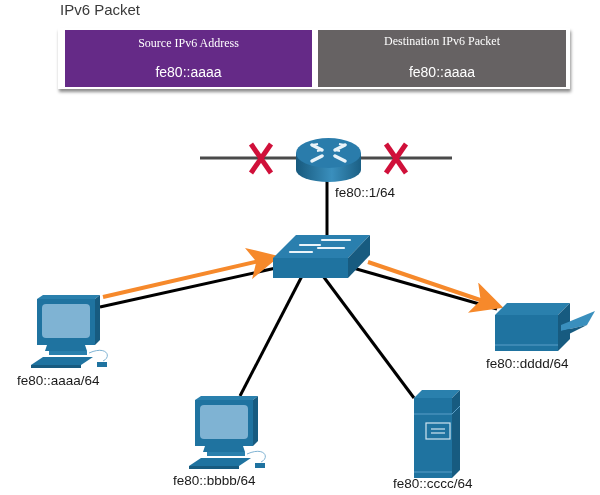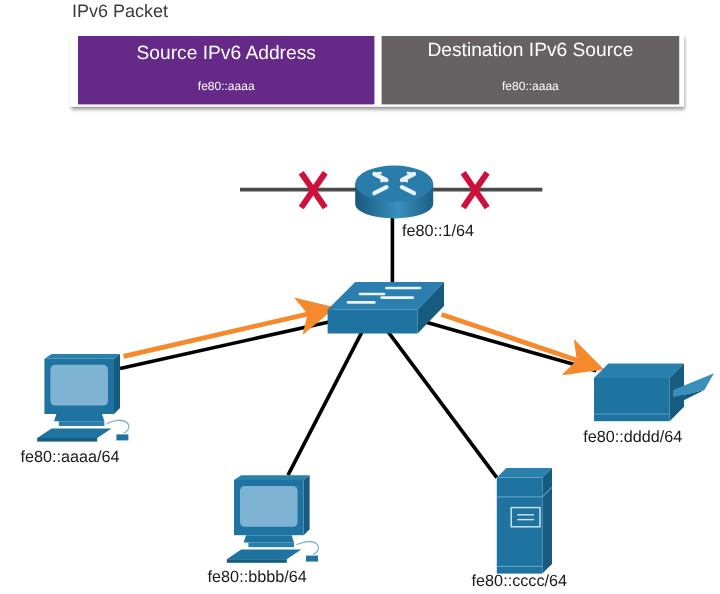--- a/index.html
+++ b/index.html
@@ -2,41 +2,41 @@
 <html><head>
   <meta charset="utf-8">
   <style>
     html, body { margin: 0; padding: 0; background: #ffffff; }
     body { width: 600px; height: 495px; position: relative; overflow: hidden;
            font-family: "Liberation Sans", sans-serif; }
     .title { position: absolute; left: 60px; top: 1px; font-size: 15px; color: #3a3a3a; }
     .packet { position: absolute; left: 58px; top: 28px; width: 512px; height: 61px;
               background: #fff; box-shadow: 1px 3px 3px rgba(0,0,0,0.45); }
     .cell { position: absolute; top: 2px; height: 57px; color: #fff; text-align: center; }
-    .cell .head { font-size: 16px; margin-top: 6px; }
-    .cell .val { font-size: 10px; margin-top: 13px; }
+    .cell .head { font-size: 12px; margin-top: 6px; font-family: Liberation Serif, serif; }
+    .cell .val { font-size: 14px; margin-top: 13px; }
     .cell.src { left: 7px; width: 247px; background: #652a87; }
     .cell.dst { left: 260px; width: 248px; background: #666263; }
     .cell.dst .head { margin-top: 4px; }
     .cell.dst .val { margin-top: 15px; }
     svg.diagram { position: absolute; left: 0; top: 0; }
     .lbl { font-family: "Liberation Sans", sans-serif; font-size: 13.5px; fill: #1a1a1a; }
   </style>
 </head>
 <body>
 
 <div class="title">IPv6 Packet</div>
 
 <div class="packet">
   <div class="cell src">
     <div class="head">Source IPv6 Address</div>
     <div class="val">fe80::aaaa</div>
   </div>
   <div class="cell dst">
-    <div class="head">Destination IPv6 Source</div>
+    <div class="head">Destination IPv6 Packet</div>
     <div class="val">fe80::aaaa</div>
   </div>
 </div>
 
 <svg class="diagram" width="600" height="495" viewBox="0 0 600 495">
   <defs>
     <linearGradient id="routerSide" x1="0" x2="1" y1="0" y2="0">
       <stop offset="0" stop-color="#17597d"></stop>
       <stop offset="0.55" stop-color="#3a8fbd"></stop>
       <stop offset="1" stop-color="#1b5f84"></stop>

